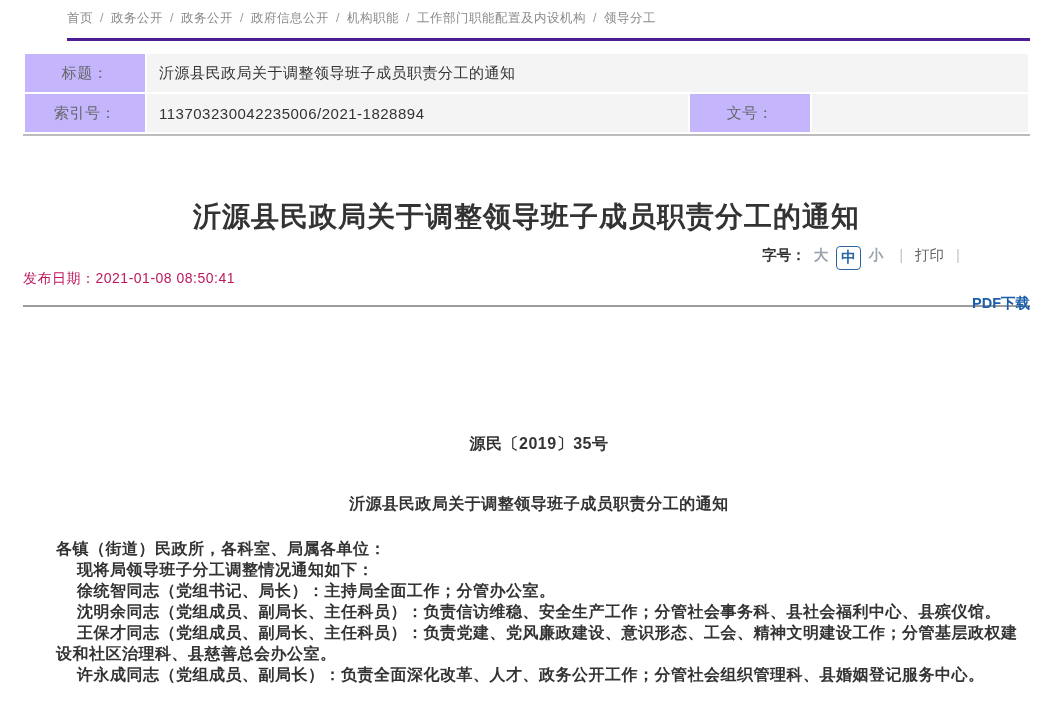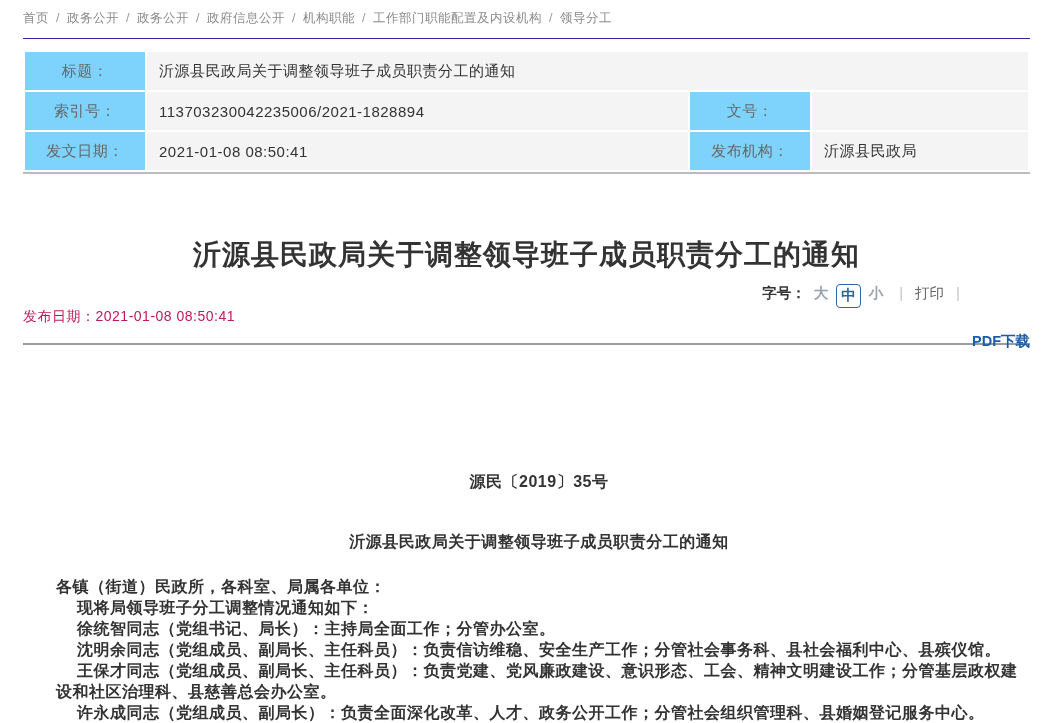--- a/index.html
+++ b/index.html
@@ -9,43 +9,44 @@
     font-family: "Liberation Sans", "DejaVu Sans", sans-serif;
     overflow: hidden;
   }
   .container { margin: 0 23px; width: 1007px; }
 
   
   .breadcrumb {
     padding: 10px 0 11px 0;
     font-size: 12.5px;
     color: #8a8a8a;
-    border-bottom: 1px solid #4c1d95;
+    border-bottom: 3px solid #4c1d95;
     letter-spacing: 0.5px;
+    margin-left: 44px;
   }
   .breadcrumb a { color: #8a8a8a; text-decoration: none; cursor: pointer; }
   .breadcrumb .sep { color: #9a9a9a; margin: 0 7px; }
 
   
   table.meta-table {
     margin-top: 11px;
     width: 1007px;
     border-collapse: separate;
     border-spacing: 2px;
     table-layout: fixed;
     border-bottom: 2px solid #bcbcbc;
   }
   table.meta-table td {
     height: 38px;
     vertical-align: middle;
     font-size: 15px;
     letter-spacing: 0.5px;
   }
   td.m-label {
-    background: #7dd3fc;
+    background: #c4b5fd;
     color: #666666;
     text-align: center;
     width: 120px;
   }
   td.m-value {
     background: #f4f4f4;
     color: #333333;
     padding-left: 12px;
   }
 
@@ -123,26 +124,20 @@
         <tr>
       <td class="m-label">标题：</td>
       <td class="m-value" colspan="3">沂源县民政局关于调整领导班子成员职责分工的通知</td>
     </tr>
     <tr>
       <td class="m-label">索引号：</td>
       <td class="m-value">113703230042235006/2021-1828894</td>
       <td class="m-label">文号：</td>
       <td class="m-value"></td>
     </tr>
-    <tr>
-      <td class="m-label">发文日期：</td>
-      <td class="m-value">2021-01-08 08:50:41</td>
-      <td class="m-label">发布机构：</td>
-      <td class="m-value">沂源县民政局</td>
-    </tr>
   </tbody>
     </table>
 
   <h1 class="article-title">沂源县民政局关于调整领导班子成员职责分工的通知</h1>
 
   <div class="meta-row">
     <div class="publish-date"><span>发布日期：</span><span>2021-01-08 08:50:41</span></div>
     <div class="tools">
       <span class="fs-label">字号：</span>
       <a class="fs-btn">大</a>

